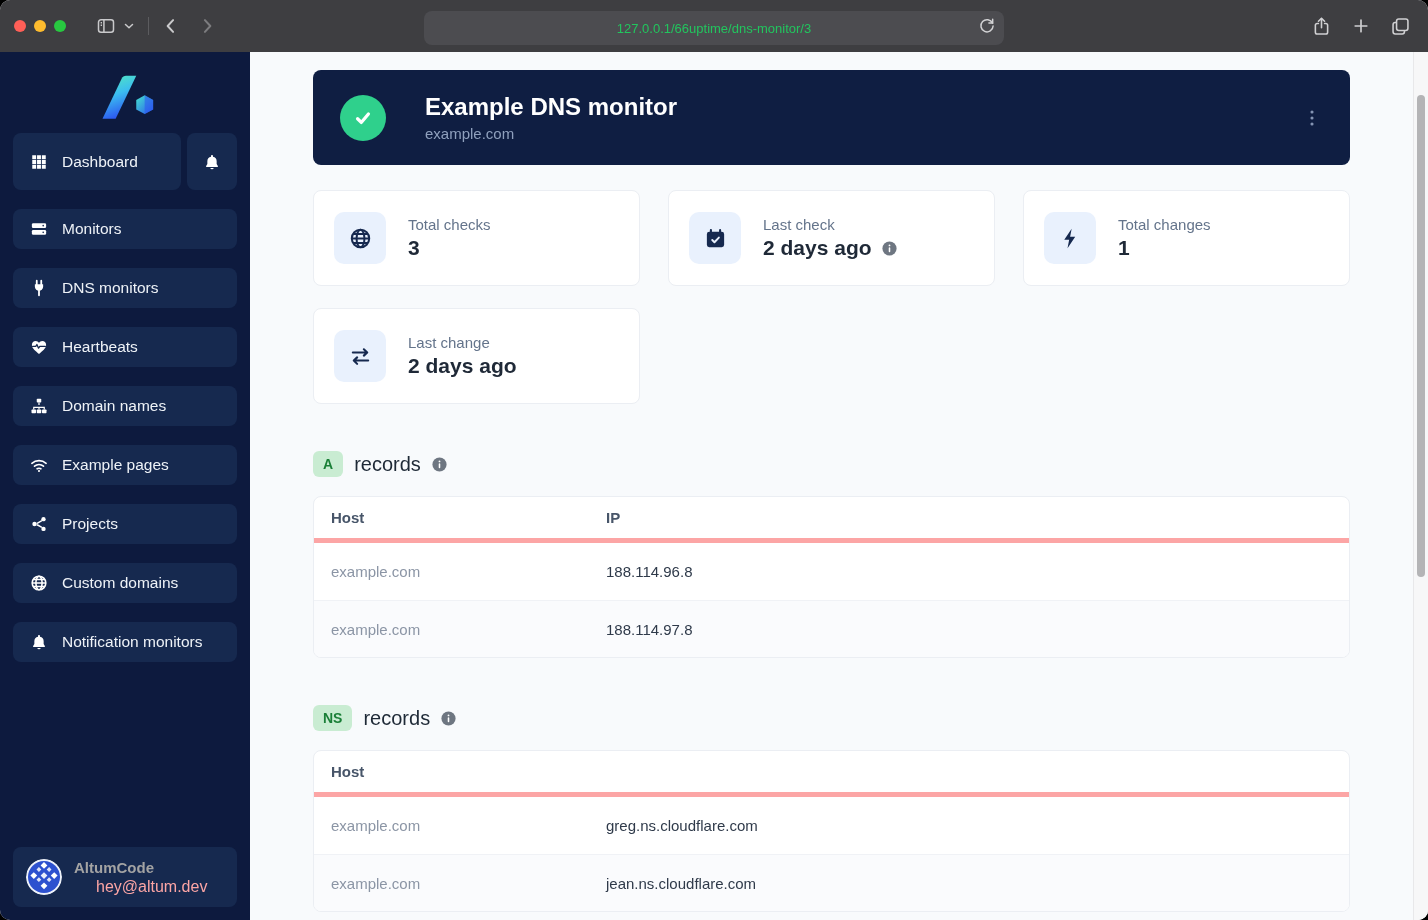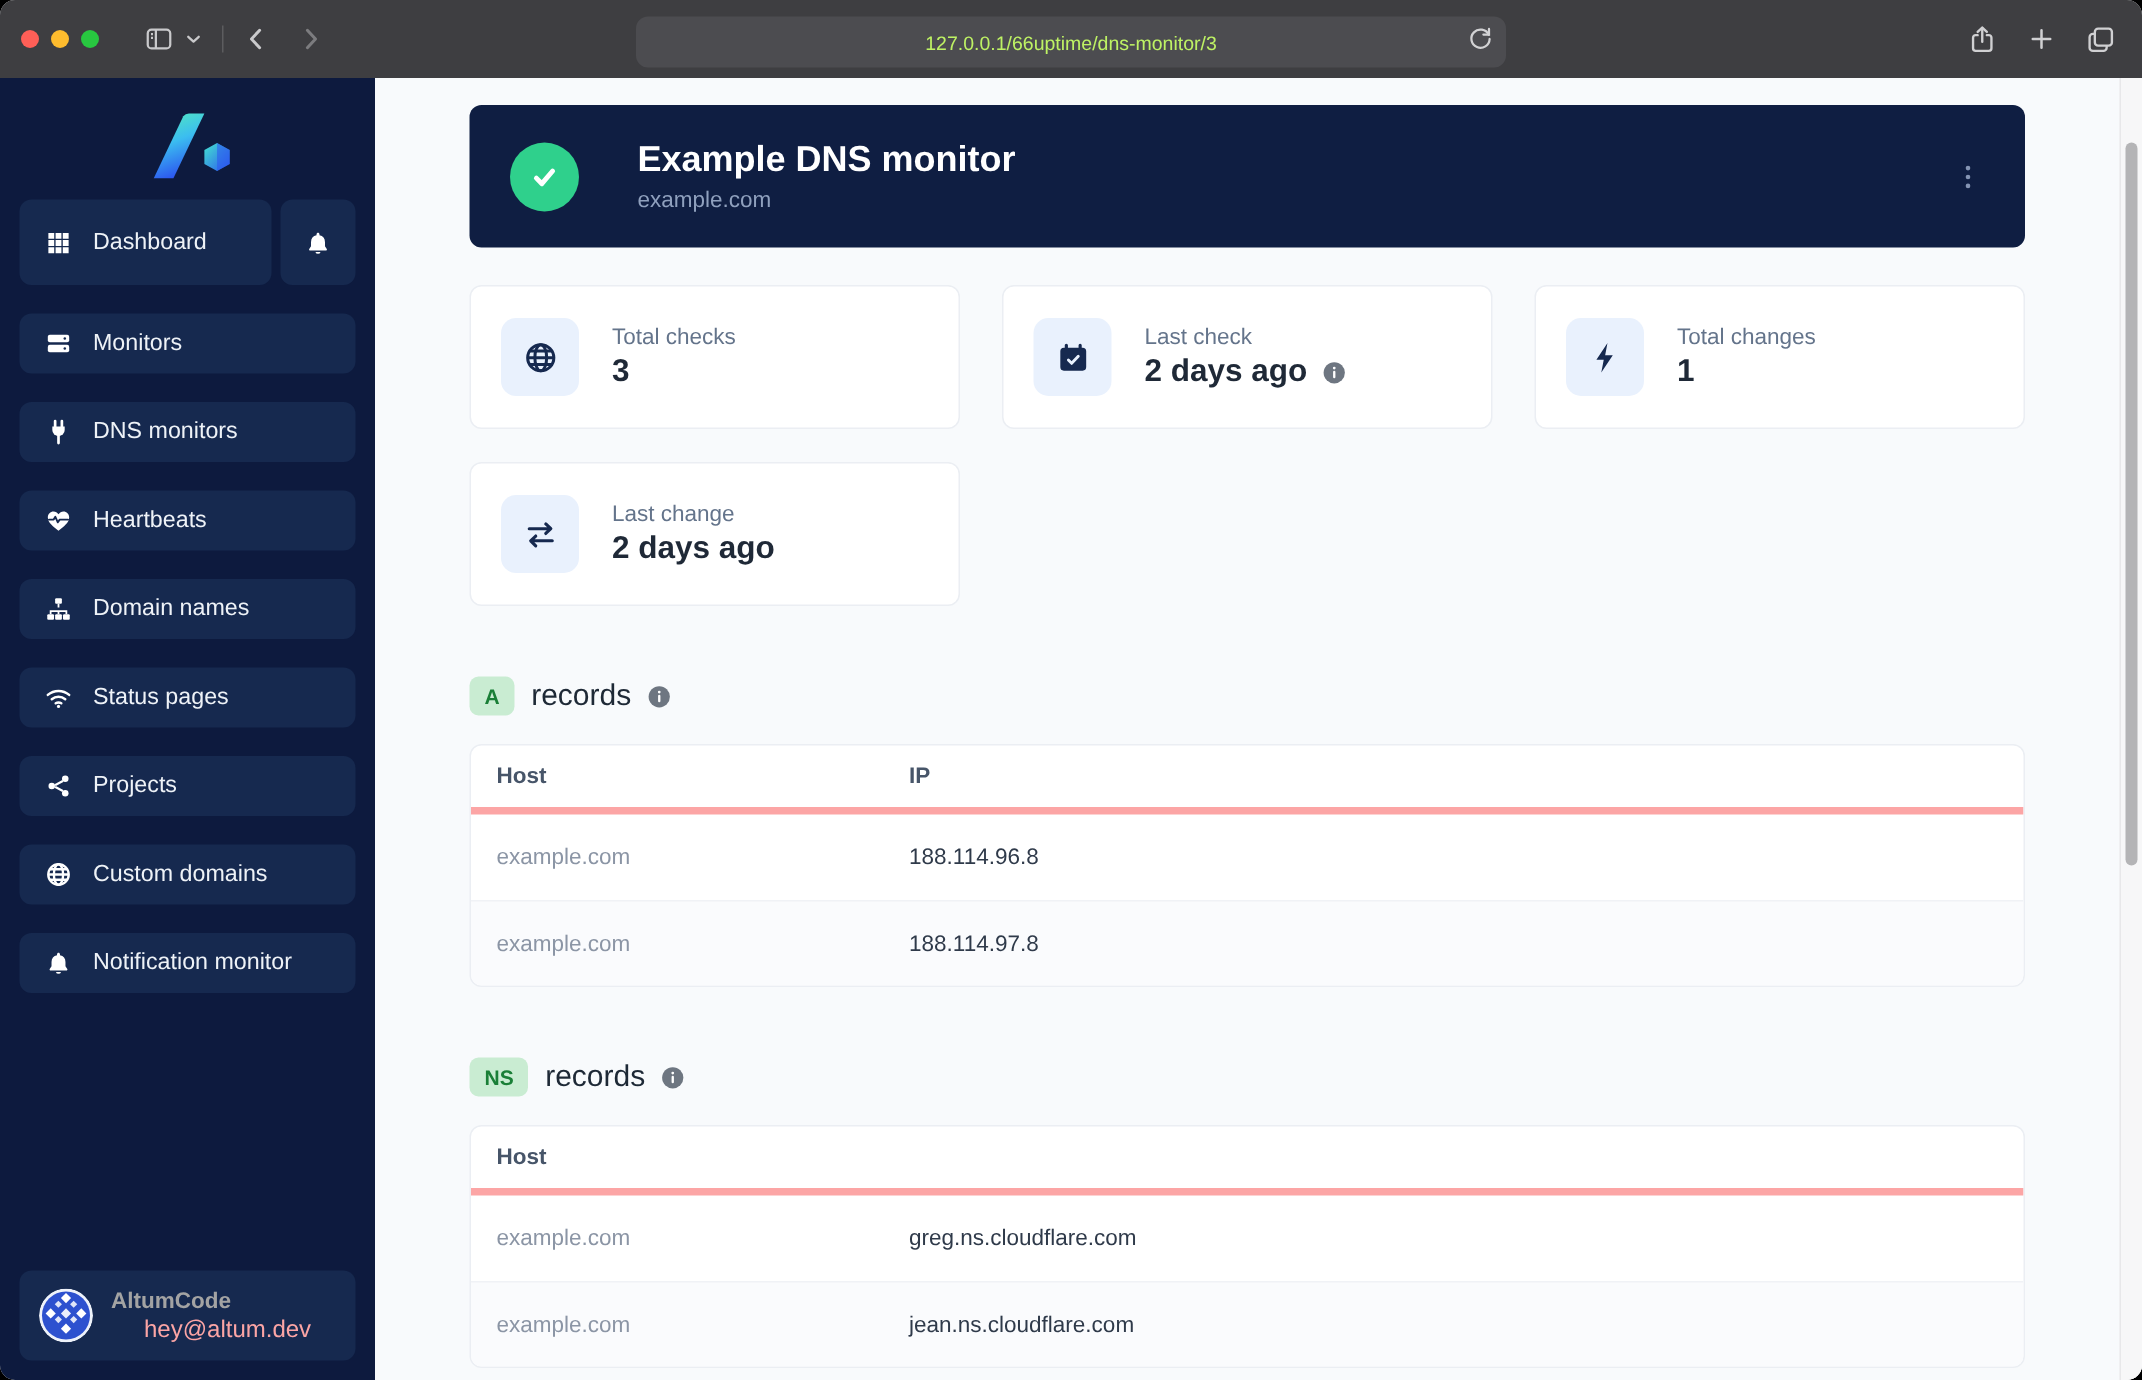--- a/index.html
+++ b/index.html
@@ -6,21 +6,21 @@
   html,body { width:1428px; height:920px; background:#000; font-family:"Liberation Sans", sans-serif; }
   .window { width:1428px; height:920px; border-radius:10px; overflow:hidden; position:relative; background:var(--page_bg,#f8fafc); }
 
   
   .titlebar { height:52px; background:var(--titlebar,#3e3e41); position:relative; }
   .traffic { position:absolute; top:20px; left:14px; display:flex; gap:8px; }
   .dot { width:12px; height:12px; border-radius:50%; }
   .tb-left { position:absolute; left:96px; top:0; height:52px; display:flex; align-items:center; color:#c9c9cb; }
   .tb-left .icon, .tb-right .icon { display:inline-flex; }
   .tb-sep { width:1px; height:18px; background:#5c5c5f; margin:0 12px; }
-  .urlbar { position:absolute; left:50%; top:11px; transform:translateX(-50%); width:580px; height:34px; background:var(--urlbar,#4c4c50); border-radius:8px; color:#bef264; font-size:13px; display:flex; align-items:center; justify-content:center; }
+  .urlbar { position:absolute; left:50%; top:11px; transform:translateX(-50%); width:580px; height:34px; background:var(--urlbar,#4c4c50); border-radius:8px; color:#22c55e; font-size:13px; display:flex; align-items:center; justify-content:center; }
   .urlbar .reload { position:absolute; right:7px; top:5px; width:20px; height:20px; color:#d2d2d4; }
   .tb-right { position:absolute; right:17px; top:0; height:52px; display:flex; align-items:center; gap:19px; color:#d0d0d2; }
   .i14 { width:14px; height:14px; } .i20 { width:20px; height:20px; } .i21 { width:21px; height:21px; }
   .icon svg { width:100%; height:100%; display:block; }
   .dim { opacity:.45; }
 
   
   .app { display:flex; height:868px; }
   .sidebar { width:250px; flex:none; background:var(--sidebar_bg,#0d1a3e); display:flex; flex-direction:column; padding:0 13px; }
   .logo { margin:18px auto 0; width:60px; height:50px; }
@@ -227,21 +227,21 @@
           </div>
           <div class="nav-item">
             <span class="icon">
               <svg viewBox="0 0 24 24" fill="none" stroke="currentColor" stroke-width="2.2" stroke-linecap="round">
                 <path d="M2.5 9.7a14.5 14.5 0 0 1 19 0"></path>
                 <path d="M6 13.5a9.5 9.5 0 0 1 12 0"></path>
                 <path d="M9.5 17.1a4.8 4.8 0 0 1 5 0"></path>
                 <circle cx="12" cy="19.9" r="1.4" fill="currentColor" stroke="none"></circle>
               </svg>
             </span>
-            <span>Status pages</span>
+            <span>Example pages</span>
           </div>
           <div class="nav-item">
             <span class="icon">
               <svg viewBox="0 0 24 24" fill="currentColor">
                 <circle cx="18" cy="5.5" r="2.9"></circle>
                 <circle cx="6" cy="12" r="2.9"></circle>
                 <circle cx="18" cy="18.5" r="2.9"></circle>
                 <path d="M8.4 10.5l7-3.8.9 1.7-7 3.8zM8.4 13.5l7 3.8.9-1.7-7-3.8z"></path>
               </svg>
             </span>
@@ -257,21 +257,21 @@
             </span>
             <span>Custom domains</span>
           </div>
           <div class="nav-item">
             <span class="icon">
               <svg viewBox="0 0 24 24" fill="currentColor">
                 <path d="M12 2.8c.7 0 1.3.6 1.3 1.3v.9A6.2 6.2 0 0 1 18.2 11v3.8l1.6 2.5c.4.6-.1 1.4-.8 1.4H5c-.7 0-1.2-.8-.8-1.4l1.6-2.5V11a6.2 6.2 0 0 1 4.9-6v-.9c0-.7.6-1.3 1.3-1.3z"></path>
                 <path d="M9.7 19.9a2.4 2.4 0 0 0 4.6 0z"></path>
               </svg>
             </span>
-            <span>Notification monitor</span>
+            <span>Notification monitors</span>
           </div>
         </div>
       <div class="user-card">
         <span class="avatar">
           <svg viewBox="0 0 36 36">
             <circle cx="18" cy="18" r="18" fill="#eef2fa"></circle>
             <circle cx="18" cy="18" r="16" fill="#2d51cf"></circle>
             <g fill="#fff">
               <path d="M18 3l3.4 3.4L18 9.8l-3.4-3.4z"></path>
               <path d="M18 13.2l3.4 3.4-3.4 3.4-3.4-3.4z" opacity=".9"></path>

